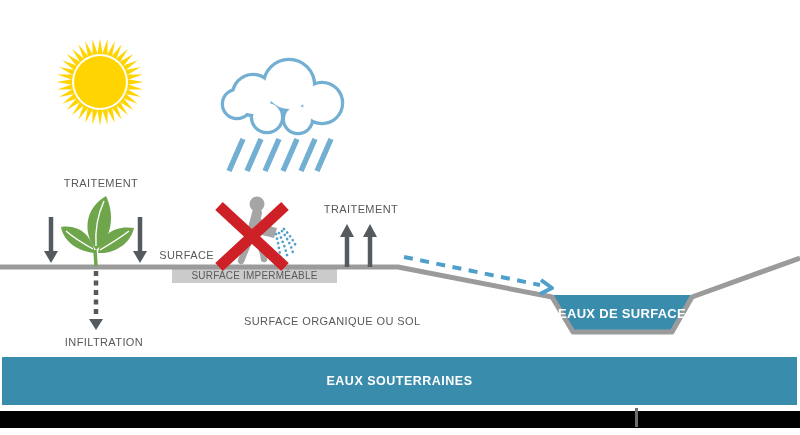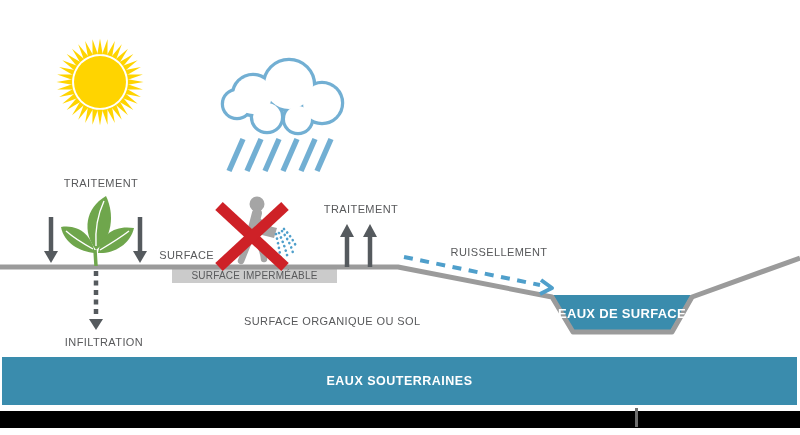--- a/index.html
+++ b/index.html
@@ -169,21 +169,20 @@
   <div class="lbl" style="left:150px;top:249px;width:64px;text-align:right;">SURFACE</div>
 
   <div class="lbl" style="left:301px;top:203px;width:120px;">TRAITEMENT</div>
 
   <div class="lbl" style="left:44px;top:336px;width:120px;">INFILTRATION</div>
 
   <div class="lbl surface-label" style="left:172px;top:270px;width:165px;">SURFACE IMPERMÉABLE</div>
 
   <div class="lbl" style="left:244px;top:315px;width:140px;">SURFACE ORGANIQUE OU SOL</div>
 
-  <div class="lbl" style="left:439px;top:246px;width:120px;">RUISSELLEMENT</div>
 
   <div class="lbl lbl-white eaux-surface-lbl">EAUX DE SURFACE</div>
 
   <div class="band">
     <span class="lbl lbl-white">EAUX SOUTERRAINES</span>
   </div>
 
   <div class="bottom-bar"></div>
   <div class="bar-tick"></div>
 

